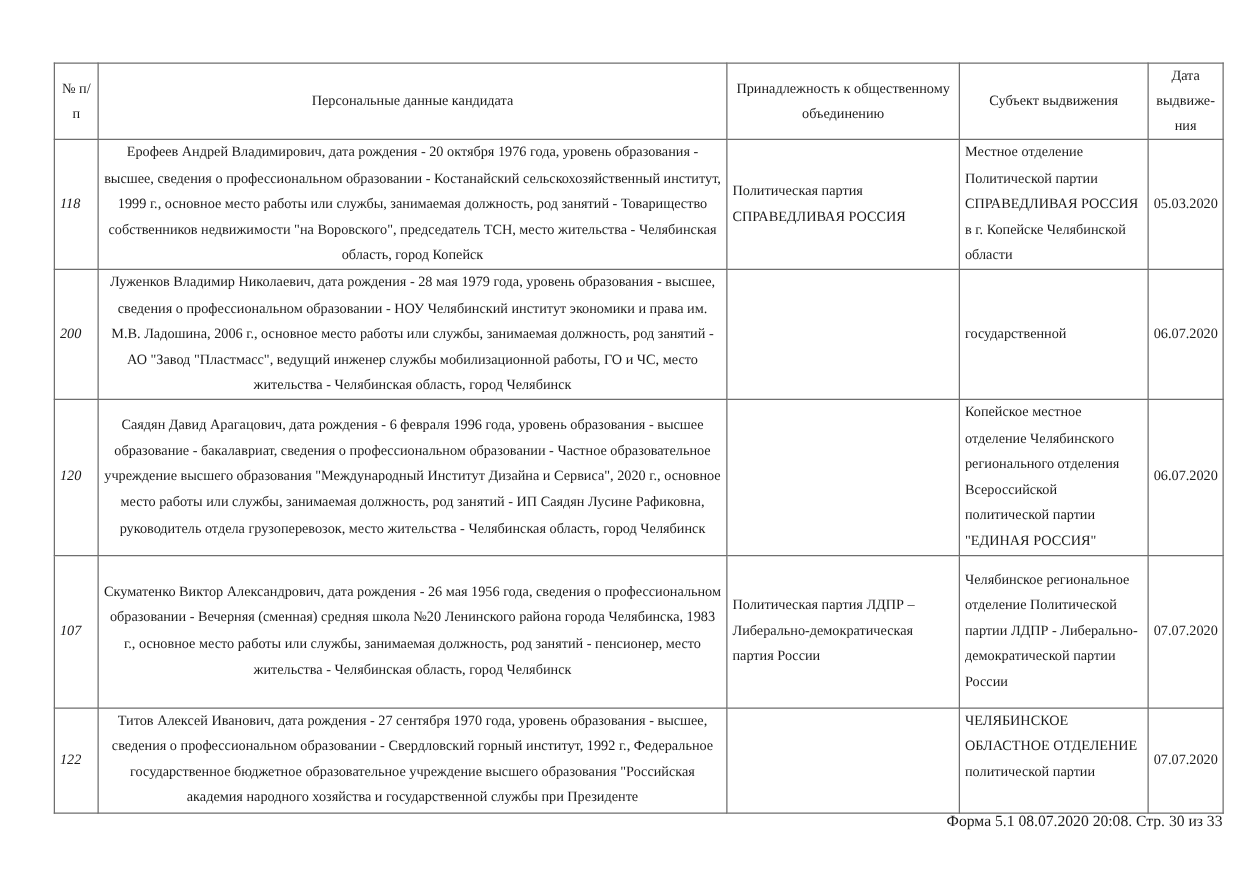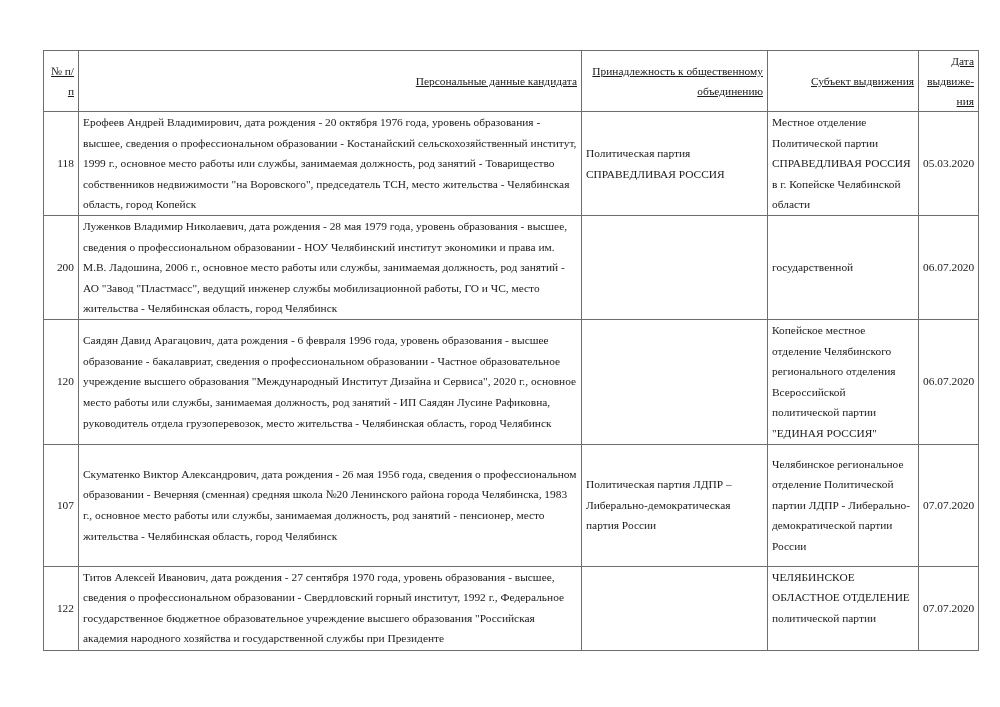--- a/index.html
+++ b/index.html
@@ -7,23 +7,23 @@
          font-family: "Liberation Serif", "DejaVu Serif", serif; color: #1a1a1a; }
   .page { position: absolute; left: 0; top: 0; width: 1000px; height: 707px; background: #fff; }
   table.cand {
     position: absolute; left: 43px; top: 50px; width: 935px;
     border-collapse: collapse; table-layout: fixed;
     font-size: 11.4px; line-height: 20.6px;
   }
   table.cand td, table.cand th {
     border: 1.5px solid #6e6e6e; padding: 0 4px; vertical-align: middle; font-weight: normal;
   }
-  table.cand th { text-align: right; line-height: 20px; text-decoration: underline; }
-  td.num { text-align: right; }
-  td.pers { text-align: left; padding-left: 6px; padding-right: 6px; }
+  table.cand th { text-align: center; line-height: 20px; }
+  td.num { text-align: left; font-style: italic; }
+  td.pers { text-align: center; padding-left: 6px; padding-right: 6px; }
   td.party, td.subj { text-align: left; }
   td.date { text-align: center; padding: 0 2px; }
   tr.hdr { height: 61px; }
   tr.r118 { height: 104px; }
   tr.r119 { height: 103px; }
   tr.r120 { height: 124px; }
   tr.r121 { height: 122px; }
   tr.r122 { height: 84px; }
   tr.r122 td { vertical-align: top; }
   tr.r122 td.num, tr.r122 td.date { vertical-align: middle; }
@@ -88,13 +88,14 @@
     <tr class="r122">
       <td class="num">122</td>
       <td class="pers">Титов Алексей Иванович, дата рождения - 27 сентября 1970 года, уровень образования - высшее, сведения о профессиональном образовании - Свердловский горный институт, 1992 г., Федеральное государственное бюджетное образовательное учреждение высшего образования "Российская академия народного хозяйства и государственной службы при Президенте</td>
       <td class="party"></td>
       <td class="subj">ЧЕЛЯБИНСКОЕ ОБЛАСТНОЕ ОТДЕЛЕНИЕ политической партии</td>
       <td class="date">07.07.2020</td>
     </tr>
   </tbody>
     </table>
 
+  <div class="footer">Форма 5.1 08.07.2020 20:08. Стр. 30 из 33</div>
 </div>
 
 </body></html>

